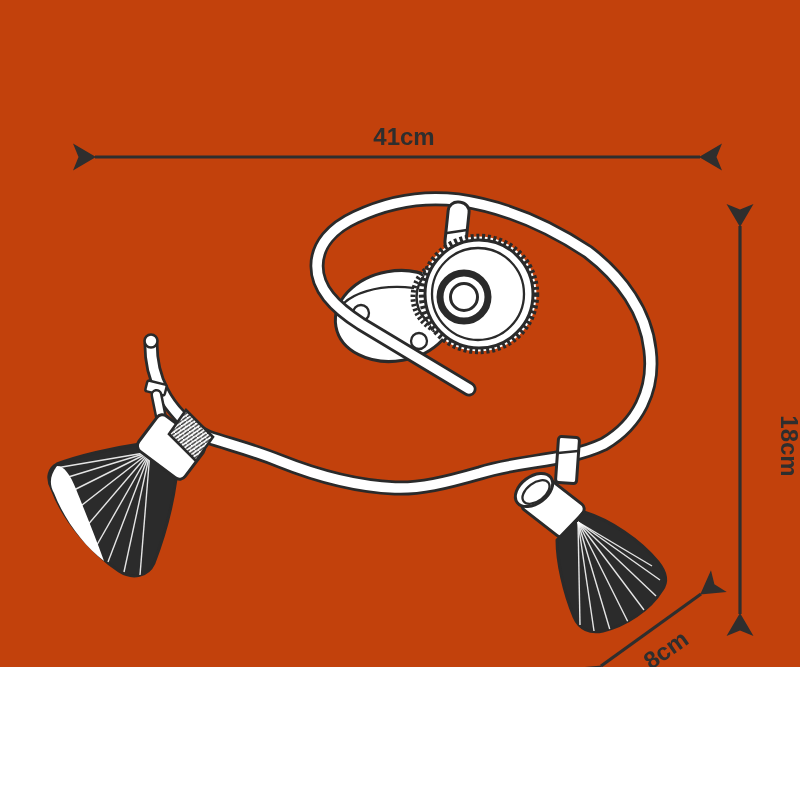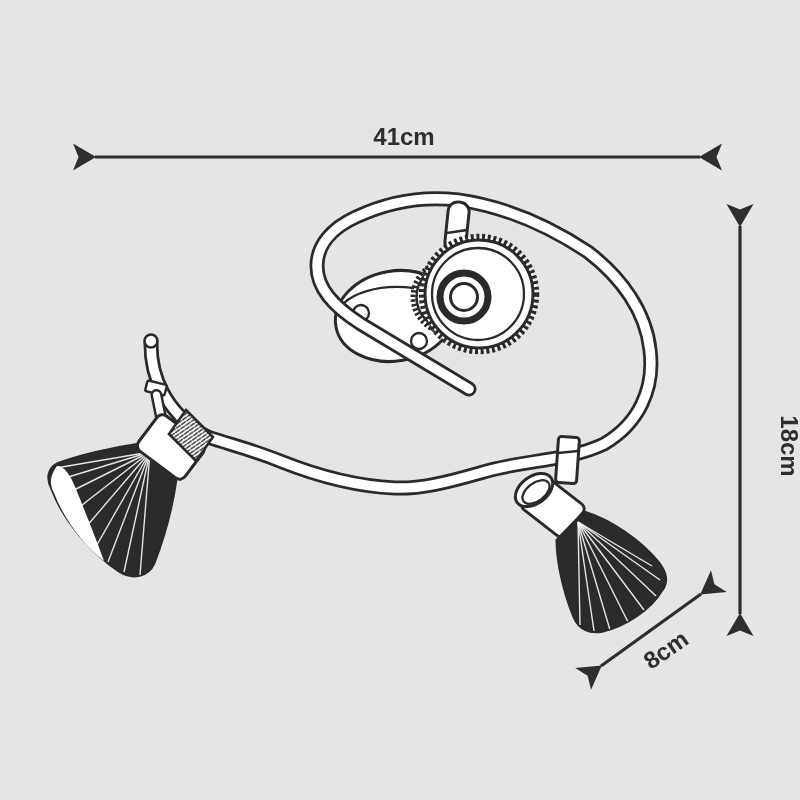--- a/index.html
+++ b/index.html
@@ -1,16 +1,16 @@
 <!DOCTYPE html>
 <html><head>
 <meta charset="utf-8">
 <style>
   html,body{margin:0;padding:0;background:#ffffff;}
-  .canvas{position:relative;width:800px;height:800px;background:#e5e5e5;overflow:hidden;}
+  .canvas{position:relative;width:800px;height:667px;background:#c2410c;overflow:hidden;}
   svg{display:block;}
   .ln{stroke:#2a2a2a;fill:none;stroke-width:3;stroke-linecap:round;stroke-linejoin:round;}
   .thin{stroke:#2a2a2a;fill:none;stroke-width:2.3;stroke-linecap:round;}
   .wfill{fill:#ffffff;}
   .tube-outer{stroke:#2a2a2a;fill:none;stroke-width:15;stroke-linecap:round;stroke-linejoin:round;}
   .tube-inner{stroke:#ffffff;fill:none;stroke-width:9.5;stroke-linecap:round;stroke-linejoin:round;}
   .stem-outer{stroke:#2a2a2a;fill:none;stroke-width:12;stroke-linecap:round;}
   .stem-inner{stroke:#ffffff;fill:none;stroke-width:7;stroke-linecap:round;}
   .shade{fill:#2b2b2b;stroke:#2a2a2a;stroke-width:3;stroke-linejoin:round;}
   .rib{stroke:rgba(255,255,255,0.88);stroke-width:1.4;fill:none;}

